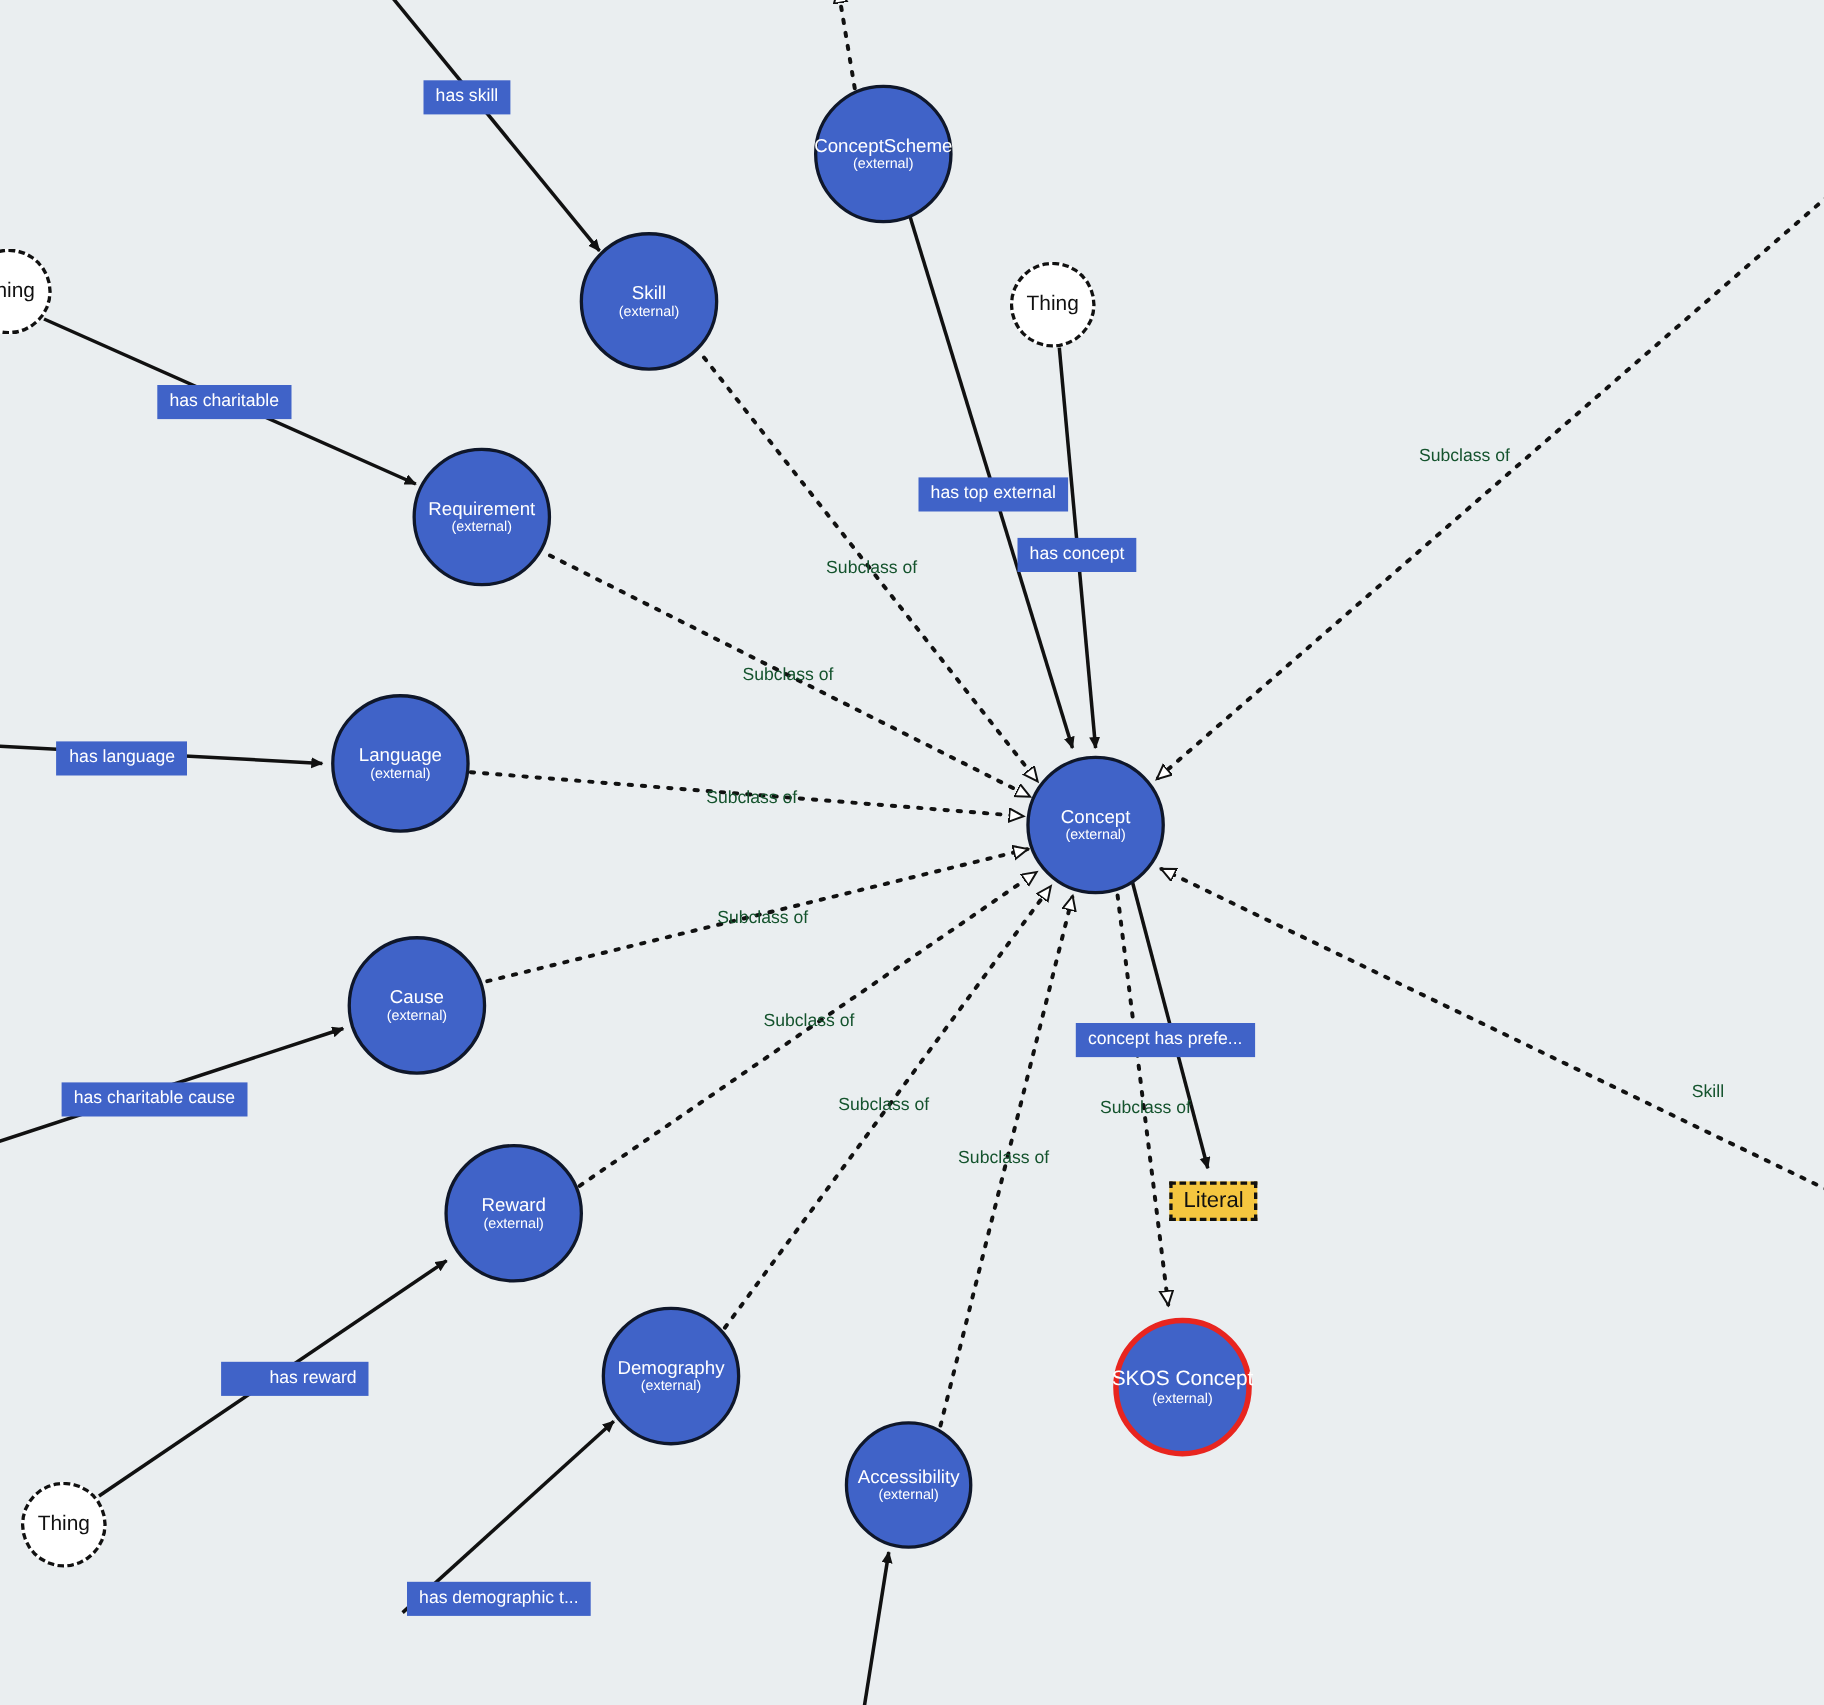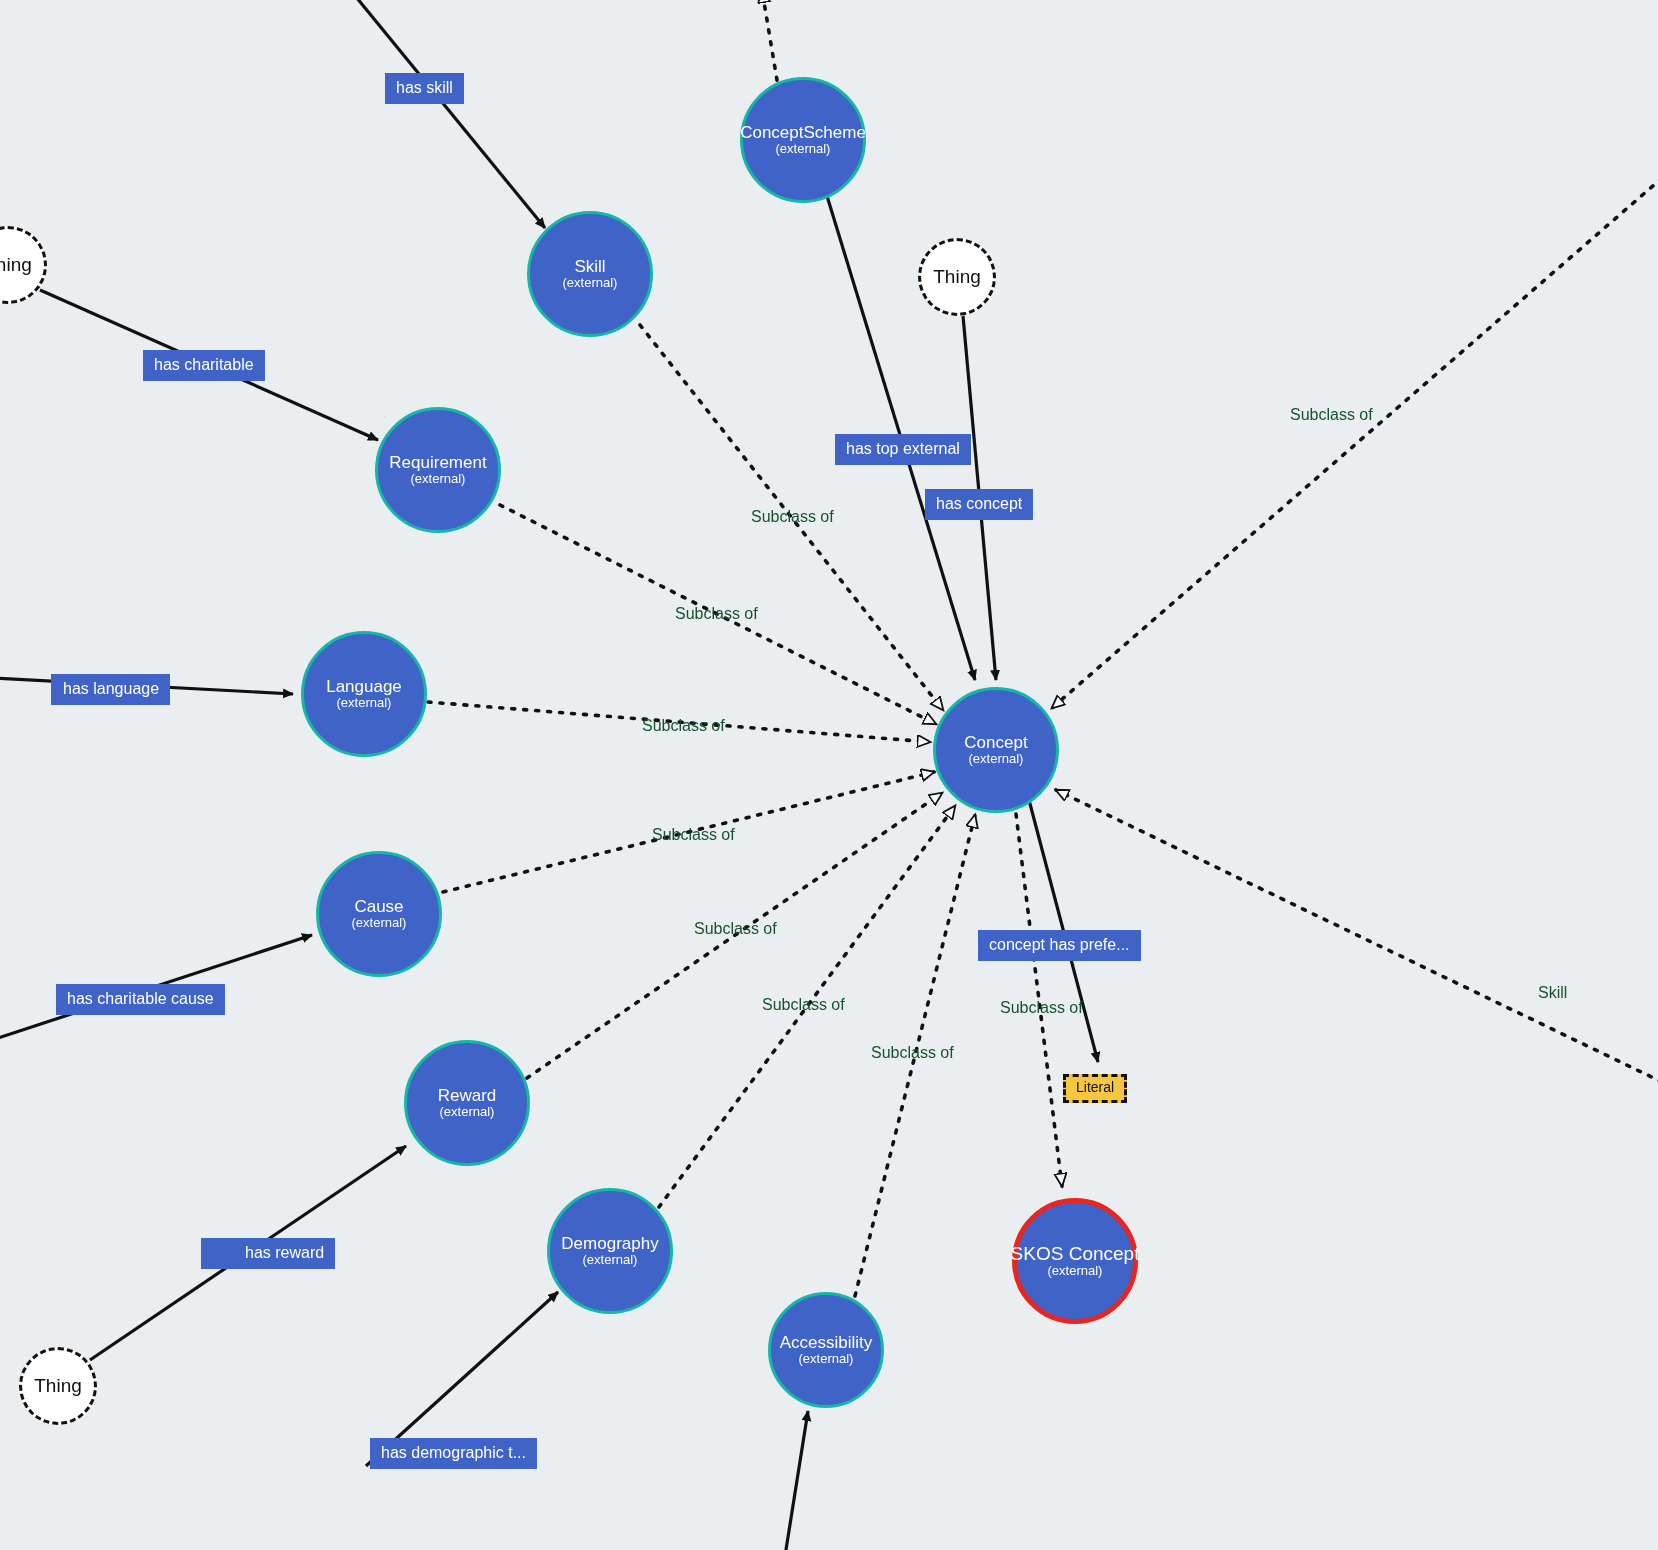--- a/index.html
+++ b/index.html
@@ -19,21 +19,21 @@
     position: absolute;
     left: 0;
     top: 0;
     width: 1658px;
     height: 1550px;
   }
   .node {
     position: absolute;
     border-radius: 50%;
     background: #4063c8;
-    border: 3px solid #14b8a6;
+    border: 3px solid #0f172a;
     box-sizing: border-box;
     display: flex;
     flex-direction: column;
     align-items: center;
     justify-content: center;
     color: #ffffff;
     text-align: center;
     line-height: 1.05;
     z-index: 5;
   }
@@ -64,21 +64,21 @@
     box-sizing: border-box;
     white-space: nowrap;
     z-index: 6;
     line-height: 1;
   }
   .literal {
     position: absolute;
     background: #f5c63f;
     color: #111111;
     border: 3px dashed #111111;
-    font-size: 14px;
+    font-size: 20px;
     padding: 3px 10px 5px 10px;
     box-sizing: border-box;
     white-space: nowrap;
     z-index: 6;
     line-height: 1.1;
     text-align: center;
   }
   .sublabel {
     position: absolute;
     color: #14532d;

